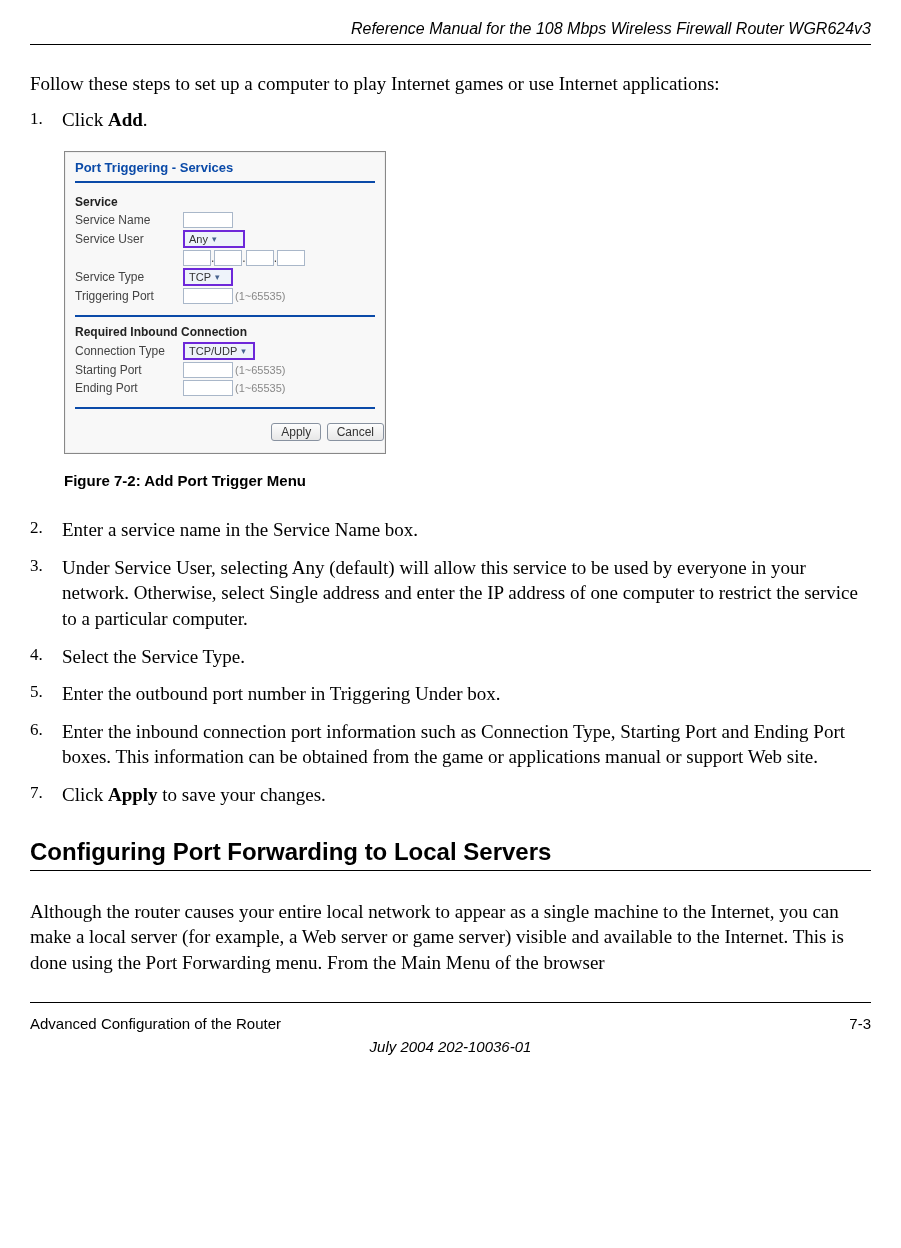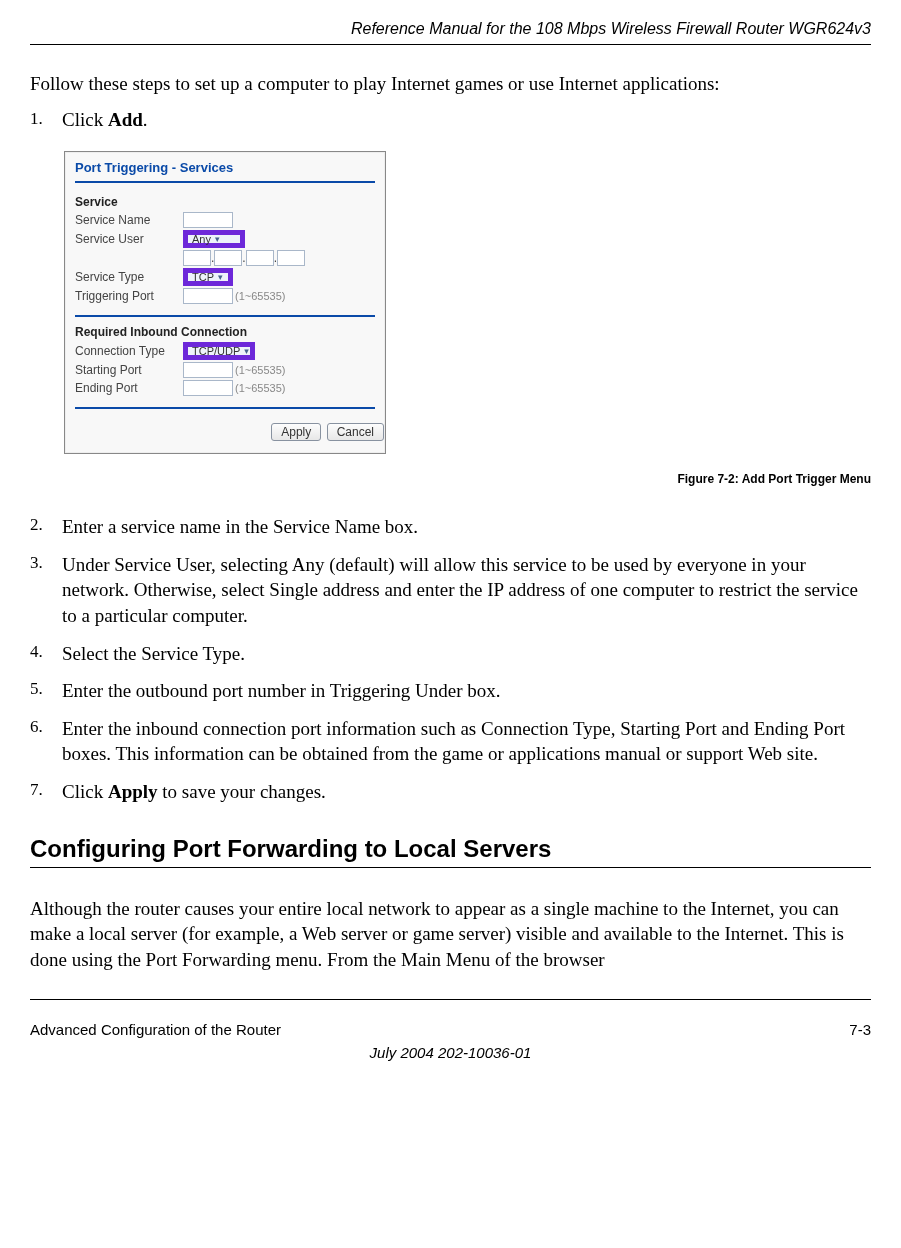--- a/index.html
+++ b/index.html
@@ -88,21 +88,21 @@
 }
 .fin {
   border: 1px solid #a9b7c9;
   background: #fff;
   height: 16px;
   box-sizing: border-box;
 }
 .fin.sm { width: 28px; }
 .fin.md { width: 50px; }
 .fsel {
-  border: 5px solid #6d28d9;
+  border: 2px solid #6d28d9;
   background: #eef3fa;
   height: 18px;
   display: inline-flex;
   align-items: center;
   padding: 0 4px;
   font-size: 11px;
   color: #333;
   box-sizing: border-box;
 }
 .fsel::after {
@@ -127,23 +127,22 @@
   margin: 0 1px;
 }
 .figure-sep-thin {
   height: 2px;
   background: #0a4aa8;
   margin: 10px 10px 6px 10px;
 }
 .figure-caption {
   font-family: Arial, Helvetica, sans-serif;
   font-weight: bold;
-  font-size: 12px;
+  font-size: 15px;
   margin: 18px 0 28px 0;
-  text-align: right;
 }
 ol.steps2 {
   list-style: none;
   padding: 0;
   margin: 0 0 30px 0;
   counter-reset: step2 1;
 }
 ol.steps2 > li {
   font-size: 19px;
   margin-bottom: 12px;
@@ -166,21 +165,21 @@
   padding-bottom: 4px;
   margin: 30px 0 28px 0;
 }
 .bodytext {
   font-size: 19px;
   line-height: 1.35;
 }
 .footer {
   border-top: 1.5px solid #000;
   margin-top: 26px;
-  padding-top: 21px;
+  padding-top: 12px;
   font-family: Arial, Helvetica, sans-serif;
   font-size: 15px;
   display: flex;
   justify-content: space-between;
 }
 .footer-center {
   text-align: center;
   font-family: Arial, Helvetica, sans-serif;
   font-style: italic;
   font-size: 15px;

